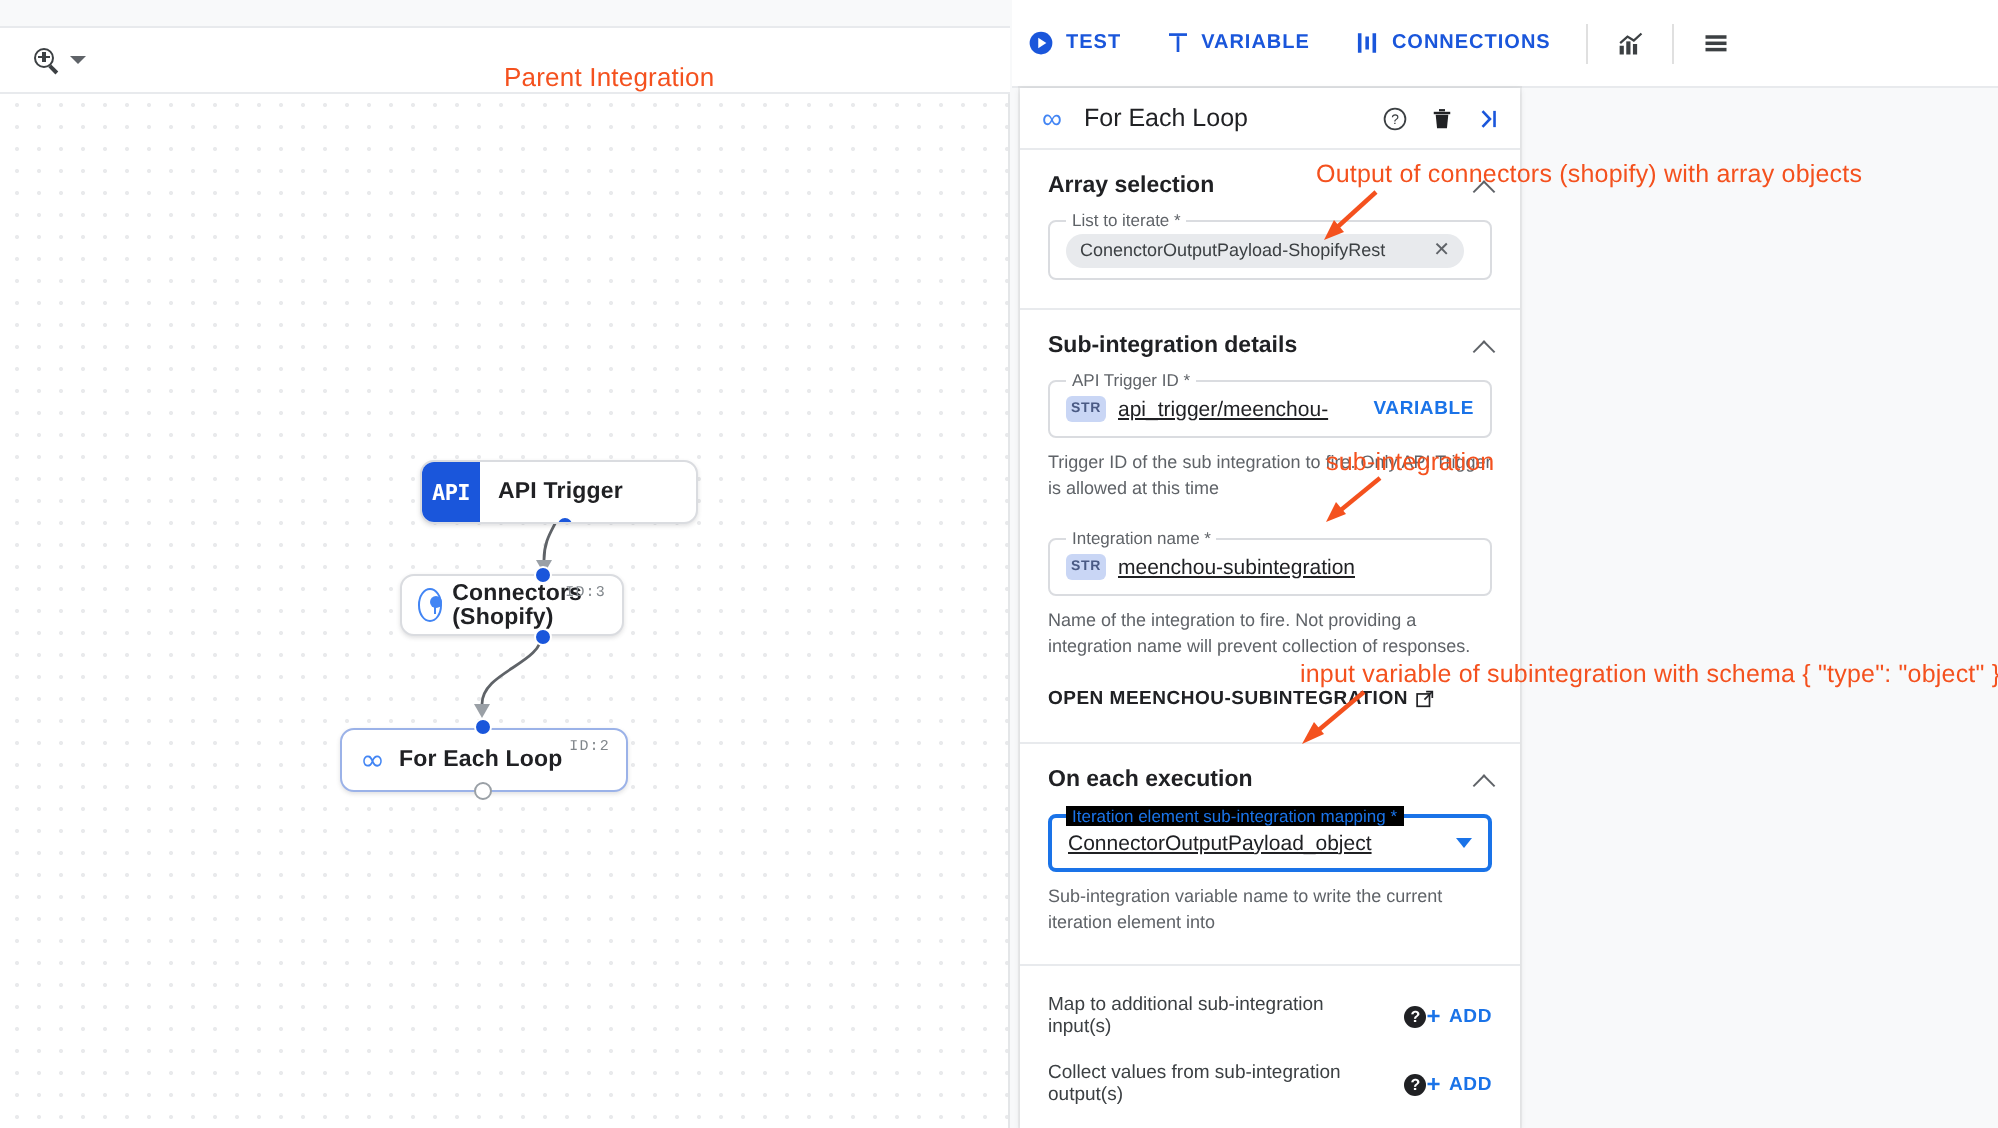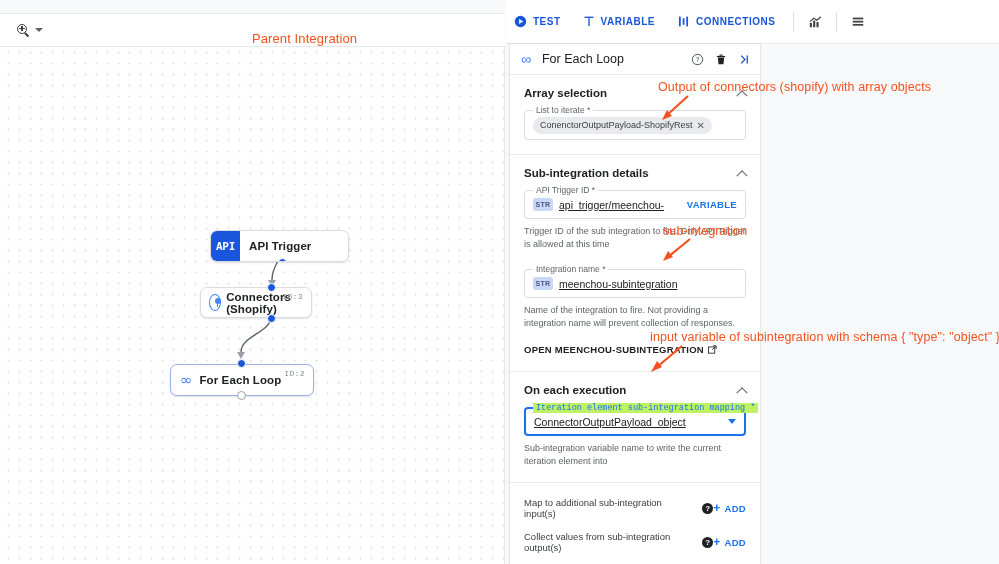--- a/index.html
+++ b/index.html
@@ -152,21 +152,21 @@
     position: relative; border: 1px solid #dadce0; border-radius: 4px;
     height: 29px; display: flex; align-items: center; padding: 0 8px;
     background: #fff;
   }
   .field-legend {
     position: absolute; top: -6px; left: 8px; background: #fff; padding: 0 3px;
     font-size: 8.5px; color: #5f6368; white-space: nowrap;
   }
 
   .chip {
-    display: inline-flex; align-items: center; gap: 4px;
+    display: inline-flex; align-items: center; gap: 24px;
     background: #e8eaed; border-radius: 11px; height: 17px;
     padding: 0 7px; font-size: 9px; color: #3c4043;
   }
   .chip .x { color: #5f6368; font-size: 10px; cursor: pointer; }
 
   .str-badge {
     width: 20px; height: 13px; border-radius: 3px; background: #c9d6f5;
     color: #4a5a84; font-size: 7px; font-weight: 700; letter-spacing: 0.3px;
     display: flex; align-items: center; justify-content: center; margin-right: 6px;
     flex: none;
@@ -180,22 +180,22 @@
   .open-link {
     margin-top: 14px; font-size: 9.5px; font-weight: 700; color: #202124;
     letter-spacing: 0.25px; display: inline-flex; align-items: center; gap: 4px; cursor: pointer;
   }
 
   .select-field {
     position: relative; border: 2px solid #1a73e8; border-radius: 4px;
     height: 29px; display: flex; align-items: center; padding: 0 8px;
   }
   .select-legend {
-    position: absolute; top: -6px; left: 7px; background: #bef264; padding: 0 3px;
-    font-size: 8.5px; color: #1a73e8; white-space: nowrap; font-family: Liberation Mono, monospace;
+    position: absolute; top: -6px; left: 7px; background: #000000; padding: 0 3px;
+    font-size: 8.5px; color: #1a73e8; white-space: nowrap;
   }
   .select-caret {
     width: 0; height: 0; border-left: 4.5px solid transparent;
     border-right: 4.5px solid transparent; border-top: 5px solid #1a73e8;
   }
 
   .map-row {
     display: flex; align-items: center; padding: 0 14px; height: 34px;
   }
   .map-label { font-size: 9.5px; color: #3c4043; }

